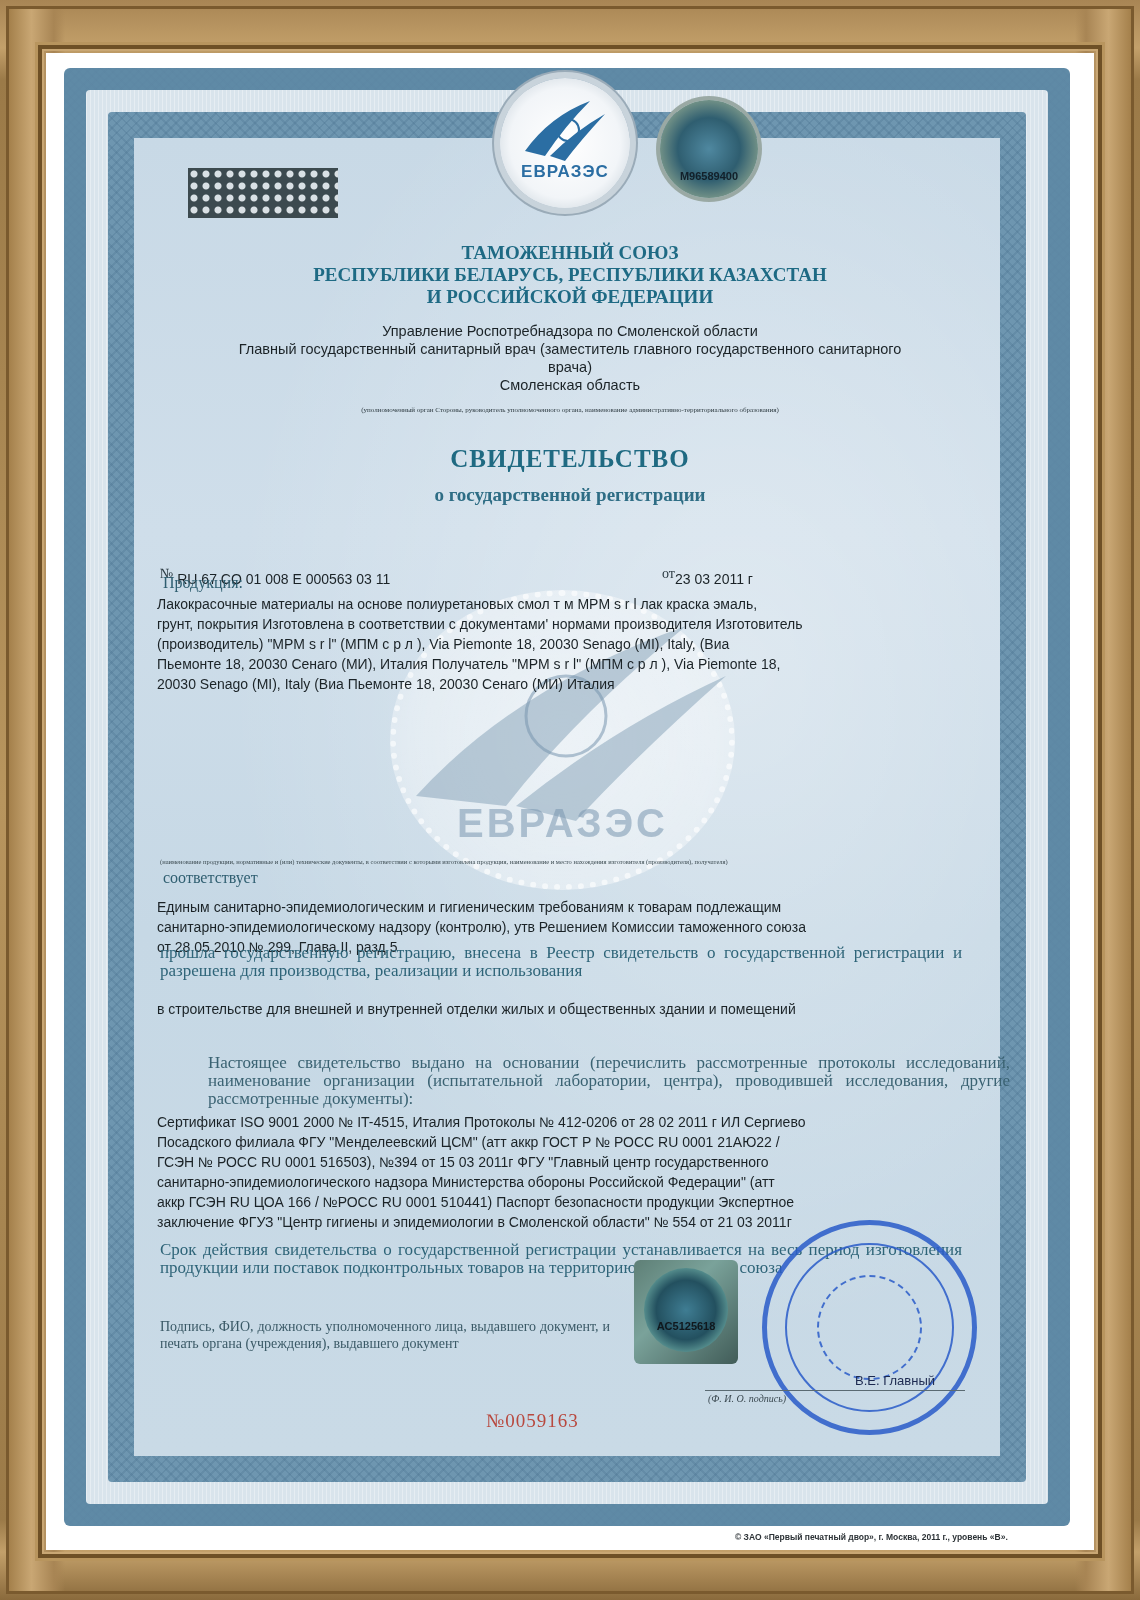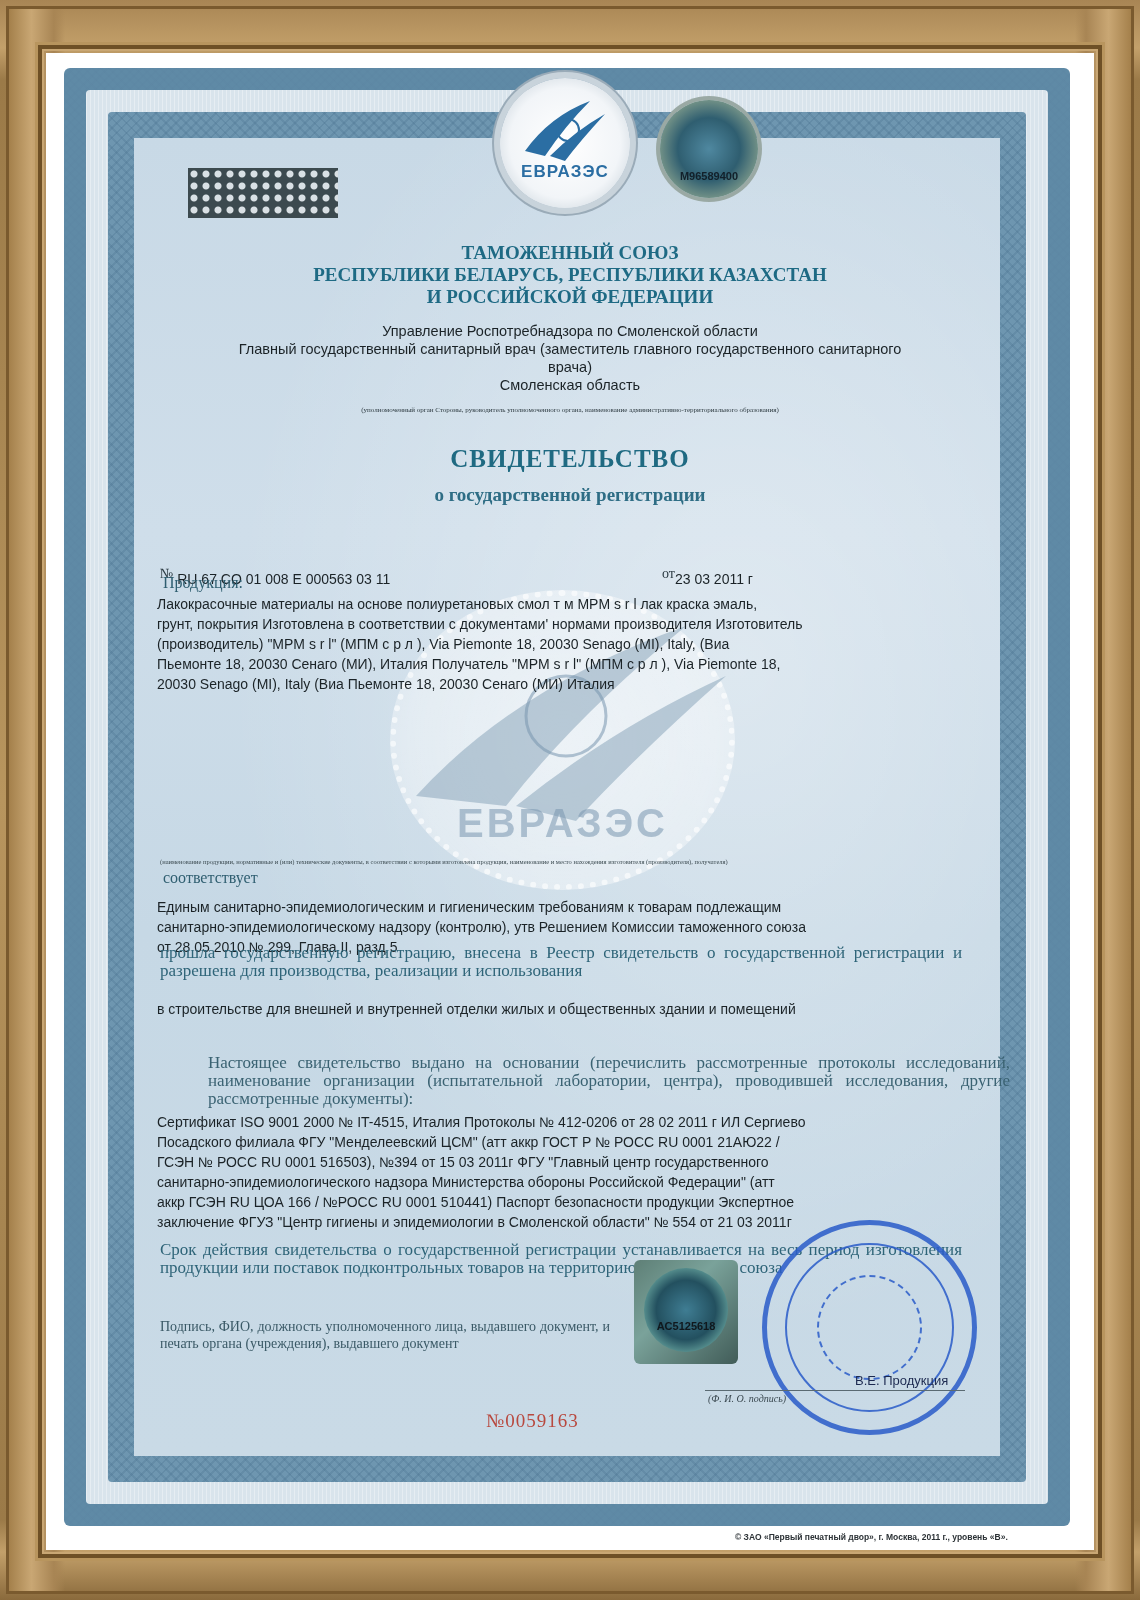--- a/index.html
+++ b/index.html
@@ -246,20 +246,20 @@
   <div class="serif-para" style="top:1241px;">Срок действия свидетельства о государственной регистрации устанавливается на весь период изготовления продукции или поставок подконтрольных товаров на территорию таможенного союза</div>
 
   <div class="hologram-bottom">
     <div class="disc"></div>
     <div class="serial">AC5125618</div>
   </div>
 
   <div class="sign-caption">Подпись, ФИО, должность уполномоченного лица, выдавшего документ, и печать органа (учреждения), выдавшего документ</div>
 
   <div class="stamp"></div>
-  <div class="signer">В.Е. Продукция</div>
+  <div class="signer">В.Е. Главный</div>
   <div class="signature-line"></div>
   <div class="fio-caption">(Ф. И. О. подпись)</div>
 
   <div class="blank-number">№0059163</div>
 
   <div class="printer-line">© ЗАО «Первый печатный двор», г. Москва, 2011 г., уровень «В».</div>
 </div>
 
 </body></html>

